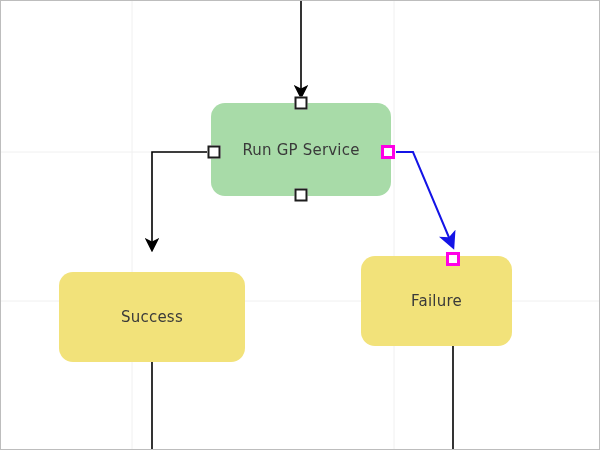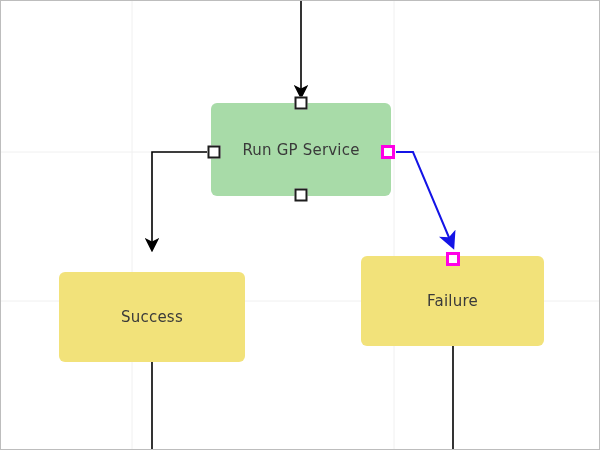--- a/index.html
+++ b/index.html
@@ -24,21 +24,21 @@
     left: 0;
     top: 0;
     width: 600px;
     height: 450px;
   }
   #grid-layer, #edge-layer { pointer-events: none; }
 
   .node {
     position: absolute;
     box-sizing: border-box;
-    border-radius: 6px;
+    border-radius: 14px;
     display: flex;
     align-items: center;
     justify-content: center;
     font-size: 15px;
     color: #3a3a3a;
     letter-spacing: 0.2px;
     white-space: nowrap;
     user-select: none;
   }
   .node-green { background: #a8dba8; }
@@ -88,21 +88,21 @@
       <polyline points="452,345 452,450" fill="none" stroke="#000000" stroke-width="1.6" stroke-linejoin="miter"></polyline>
     </svg>
 
   <div id="node-layer">
       <div class="node node-green" style="left: 210px; top: 102px; width: 180px; height: 93px;">
         <span>Run GP Service</span>
       </div>
       <div class="node node-yellow" style="left: 58px; top: 271px; width: 186px; height: 90px;">
         <span>Success</span>
       </div>
-      <div class="node node-yellow" style="left: 360px; top: 255px; width: 183px; height: 90px;">
+      <div class="node node-yellow" style="left: 360px; top: 255px; width: 151px; height: 90px;">
         <span>Failure</span>
       </div>
     </div>
   <div id="port-layer">
       <div class="port" style="left: 300px; top: 102px;"></div>
       <div class="port" style="left: 213px; top: 151px;"></div>
       <div class="port port-selected" style="left: 387px; top: 151px;"></div>
       <div class="port" style="left: 300px; top: 194px;"></div>
       <div class="port port-selected" style="left: 452px; top: 258px;"></div>
     </div>

